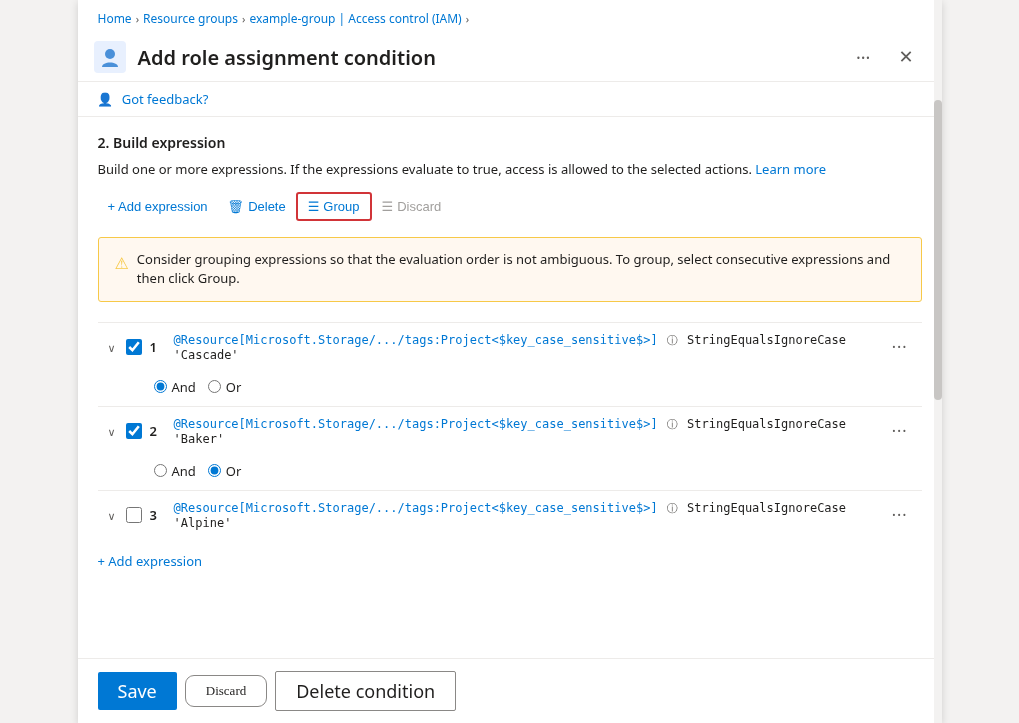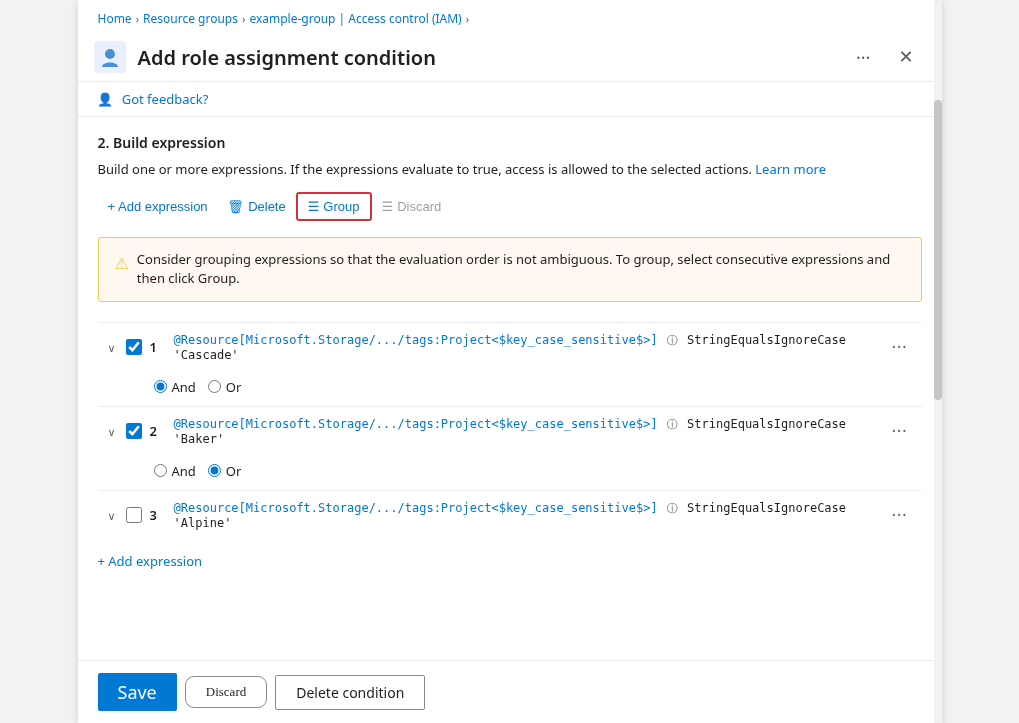--- a/index.html
+++ b/index.html
@@ -245,21 +245,21 @@
       font-size: 13px;
       border-radius: 9px;
       cursor: pointer;
       font-family: Liberation Serif, serif;
     }
     .btn-delete-cond {
       background: #fff;
       color: #201f1e;
       border: 1px solid #8a8886;
       padding: 7px 20px;
-      font-size: 14px;
+      font-size: 18px;
       border-radius: 2px;
       cursor: pointer;
       font-family: inherit;
     }
     .scrollbar-track {
       position: absolute;
       right: 0;
       top: 0;
       bottom: 0;
       width: 8px;

